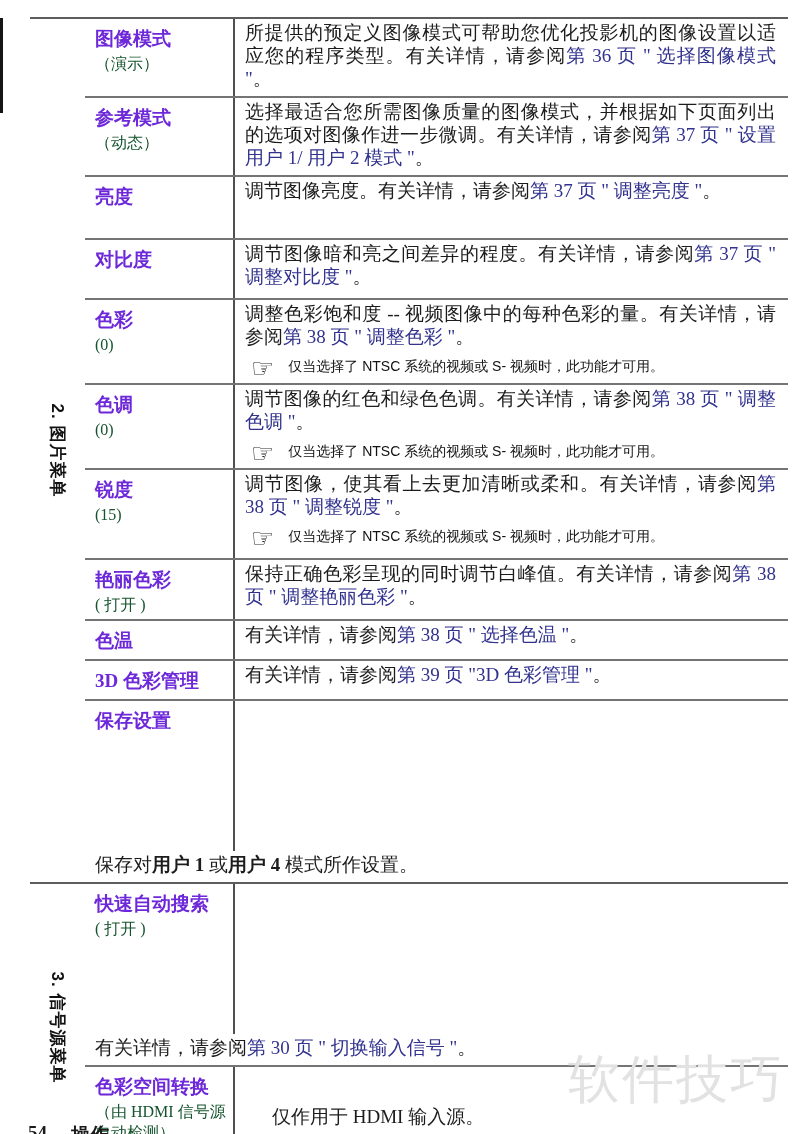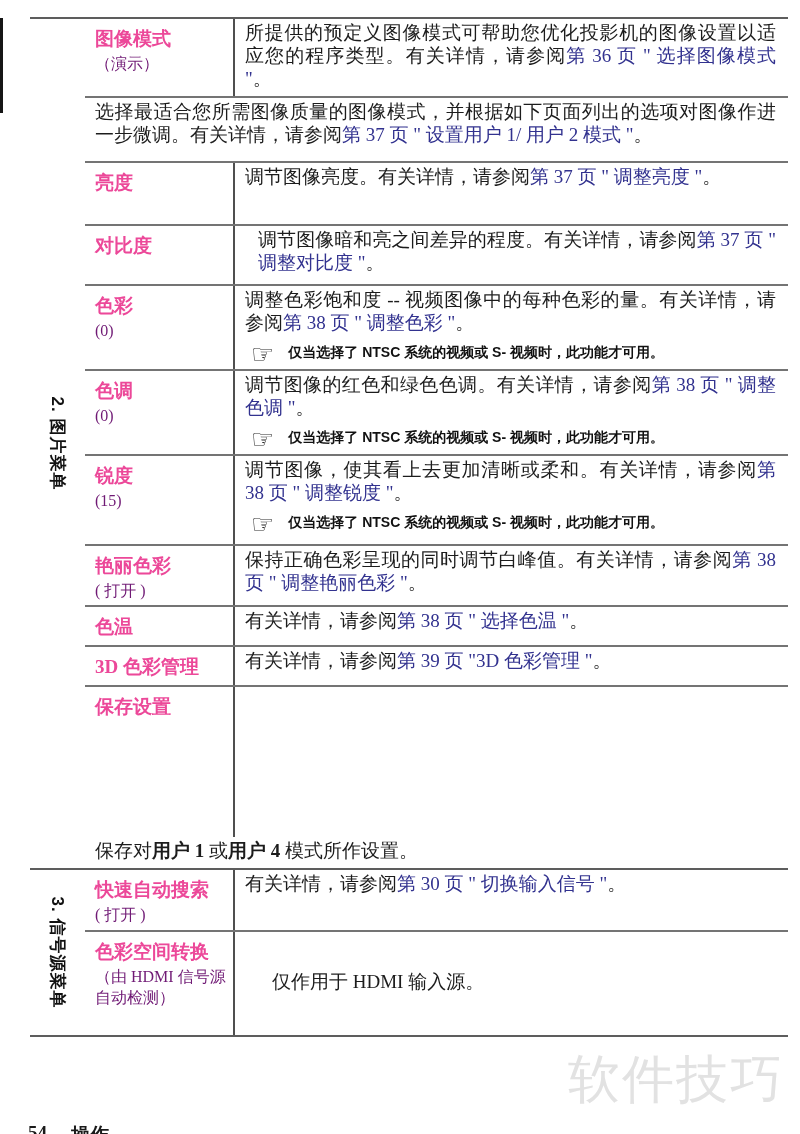--- a/index.html
+++ b/index.html
@@ -33,41 +33,41 @@
     font-weight:bold;font-size:17px;letter-spacing:1px;color:#111;
   }
   .sec-rows{flex:1 1 auto;display:flex;flex-direction:column;}
   .row{display:flex;align-items:stretch;}
   .row + .row{border-top:2px solid #747474;}
   .menu-cell{
     width:150px;flex:0 0 150px;box-sizing:border-box;
     border-right:2px solid #4f4f4f;
     padding:8px 4px 4px 10px;
   }
-  .menu-label{font-weight:bold;font-size:19px;line-height:24px;color:#ec4899;}
-  .menu-sub{font-size:16px;line-height:21px;margin-top:2px;color:#701a75;}
+  .menu-label{font-weight:bold;font-size:19px;line-height:24px;color:#6d28d9;}
+  .menu-sub{font-size:16px;line-height:21px;margin-top:2px;color:#14532d;}
   .desc-cell{
     flex:1 1 auto;box-sizing:border-box;
     padding:2px 12px 6px 10px;
     display:flex;flex-direction:column;justify-content:flex-start;
   }
   .desc-cell.vcenter{justify-content:center;margin-left:27px;}
   .desc-text{font-size:19px;line-height:23px;color:#1c1c1c;text-align:justify;}
   .seg-link{color:#32328f;}
   .seg-bold{font-weight:bold;}
   .note{
     display:flex;align-items:flex-start;margin-top:9px;padding-left:6px;
     font-family:"Liberation Sans","DejaVu Sans",sans-serif;
   }
   .note-icon{
     font-family:"DejaVu Sans",sans-serif;
     font-size:26px;line-height:20px;color:#2a2a2a;margin-right:14px;flex:0 0 auto;
     transform:translateY(1px);
   }
-  .note-text{font-size:14px;font-weight:bold;line-height:19px;color:#111;}
+  .note-text{font-size:14px;font-weight:normal;line-height:19px;color:#111;}
 
   
   .watermark{
     position:absolute;left:568px;top:1045px;width:240px;
     font-family:"Liberation Sans","DejaVu Sans",sans-serif;
     font-size:52px;letter-spacing:2px;color:#e2e2e2;white-space:nowrap;
     user-select:none;
   }
 
   
@@ -92,33 +92,37 @@
           <div class="row" style="min-height: 64px;">
             <div class="menu-cell">
               <div class="menu-label">图像模式</div>
               <div class="menu-sub">（演示）</div>
             </div>
             <div class="desc-cell">
               <div class="desc-text"><span>所提供的预定义图像模式可帮助您优化投影机的图像设置以适应您的程序类型。有关详情，请参阅</span><span class="seg-link">第 36 页 " 选择图像模式 "</span><span>。</span></div>
             </div>
           </div>
           <div class="row" style="min-height: 63px;">
+            <div class="menu-cell">
+              <div class="menu-label">参考模式</div>
+              <div class="menu-sub">（动态）</div>
+            </div>
             <div class="desc-cell">
               <div class="desc-text"><span>选择最适合您所需图像质量的图像模式，并根据如下页面列出的选项对图像作进一步微调。有关详情，请参阅</span><span class="seg-link">第 37 页 " 设置用户 1/ 用户 2 模式 "</span><span>。</span></div>
             </div>
           </div>
           <div class="row" style="min-height: 61px;">
             <div class="menu-cell">
               <div class="menu-label">亮度</div>
             </div>
             <div class="desc-cell">
               <div class="desc-text"><span>调节图像亮度。有关详情，请参阅</span><span class="seg-link">第 37 页 " 调整亮度 "</span><span>。</span></div>
             </div>
           </div>
-          <div class="row" style="min-height: 58px; gap: 13px;">
+          <div class="row" style="min-height: 58px;">
             <div class="menu-cell">
               <div class="menu-label">对比度</div>
             </div>
             <div class="desc-cell">
               <div class="desc-text"><span>调节图像暗和亮之间差异的程度。有关详情，请参阅</span><span class="seg-link">第 37 页 " 调整对比度 "</span><span>。</span></div>
             </div>
           </div>
           <div class="row" style="min-height: 83px;">
             <div class="menu-cell">
               <div class="menu-label">色彩</div>
@@ -191,21 +195,21 @@
               <div class="desc-text"><span>保存对</span><span class="seg-bold">用户 1</span><span> 或</span><span class="seg-bold">用户 4</span><span> 模式所作设置。</span></div>
             </div>
           </div>
         </div>
       </div>
       <div class="section">
         <div class="sec-label-col">
           <span class="vtext">3. 信号源菜单</span>
         </div>
         <div class="sec-rows">
-          <div class="row" style="min-height: 60px;">
+          <div class="row" style="min-height: 60px; flex-direction: column;">
             <div class="menu-cell">
               <div class="menu-label">快速自动搜索</div>
               <div class="menu-sub">( 打开 )</div>
             </div>
             <div class="desc-cell">
               <div class="desc-text"><span>有关详情，请参阅</span><span class="seg-link">第 30 页 " 切换输入信号 "</span><span>。</span></div>
             </div>
           </div>
           <div class="row" style="min-height: 103px;">
             <div class="menu-cell">

